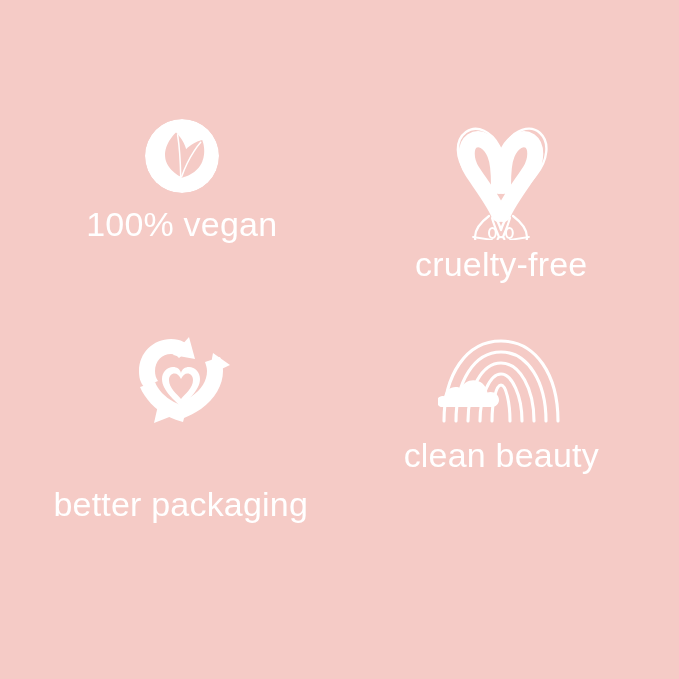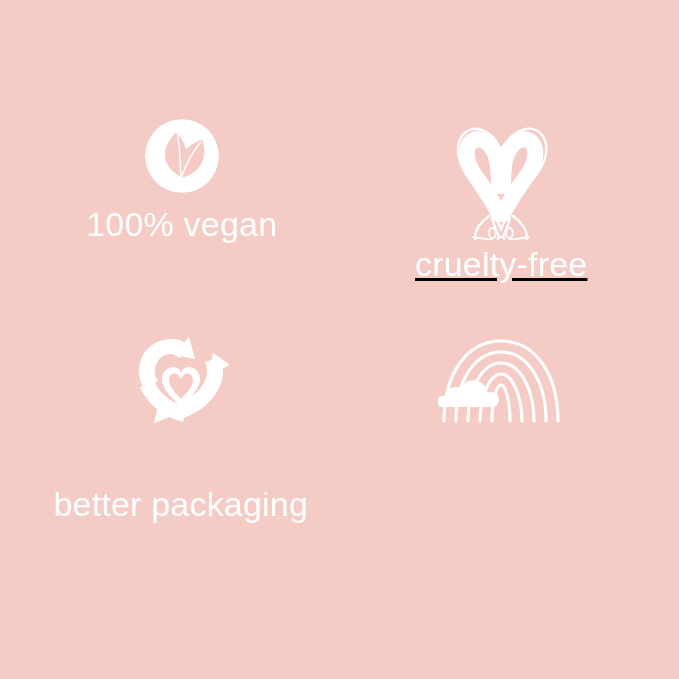--- a/index.html
+++ b/index.html
@@ -54,21 +54,21 @@
     line-height: 1.08;
     white-space: nowrap;
     text-align: center;
   }
   
   .cell-vegan .badge-icon   { margin-bottom: 6px; }
   .cell-cruelty .badge-icon { margin-bottom: 0px; }
   .cell-packaging .badge-icon { margin-bottom: 6px; }
   .cell-clean .badge-icon   { margin-bottom: 8px; }
   .cell-vegan   { padding-left: 2px; }
-  .cell-cruelty { padding-left: 6px; text-decoration: underline; }
+  .cell-cruelty { padding-left: 6px; }
   .cell-packaging { padding-left: 0px; gap: 47px; }
   .cell-clean   { padding-left: 6px; }
 </style>
 </head>
 <body>
 
 <div id="badge-board">
   <div class="badge-grid">
 
     <div class="badge cell-vegan">
@@ -218,16 +218,17 @@
                      C7.2 56 12 52 17.6 52
                      C19.5 52 21.3 52.5 22.8 53.3
                      C25 48.5 29.8 45.2 35.4 45.2
                      C42.6 45.2 48.6 50.6 49.4 57.6
                      C50.4 57.2 51.5 57 52.6 57
                      C57.2 57 61 60.5 61 65
                      C61 69.2 57.6 72 53.2 72 Z"></path>
           </g>
         </svg>
       </span>
+      <span class="badge-label">clean beauty</span>
     </div>
 
   </div>
 </div>
 
 </body></html>

